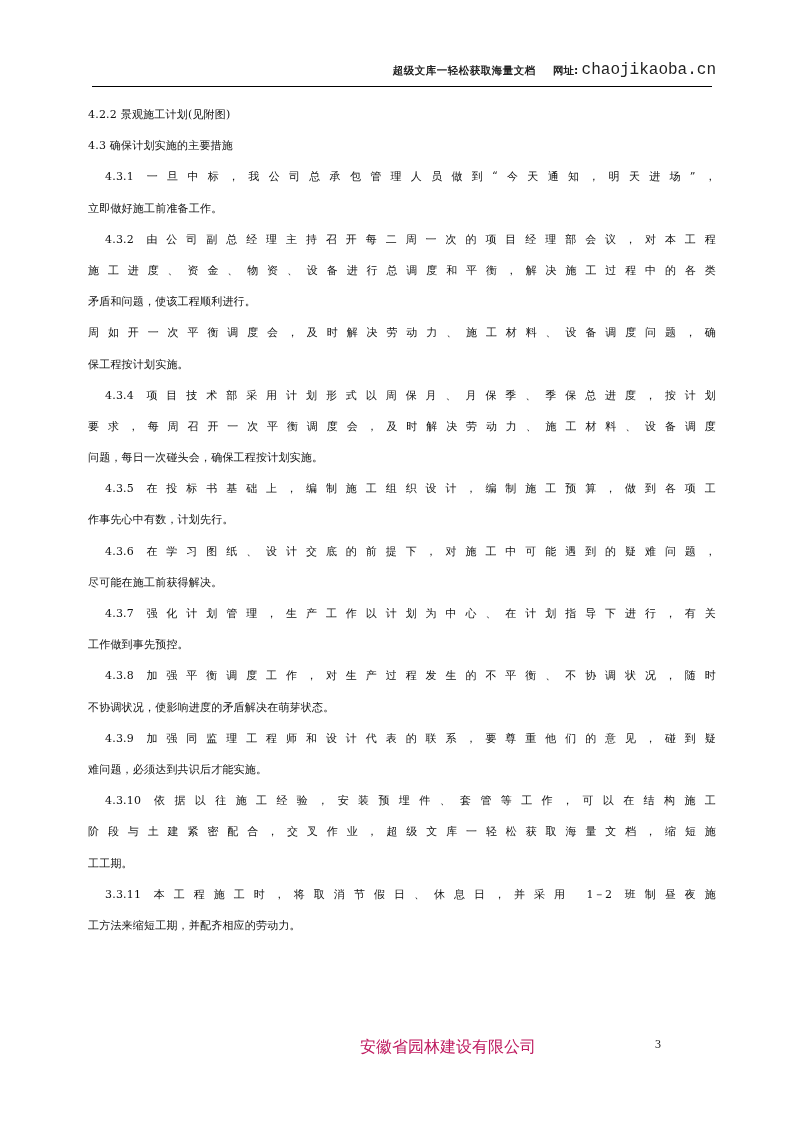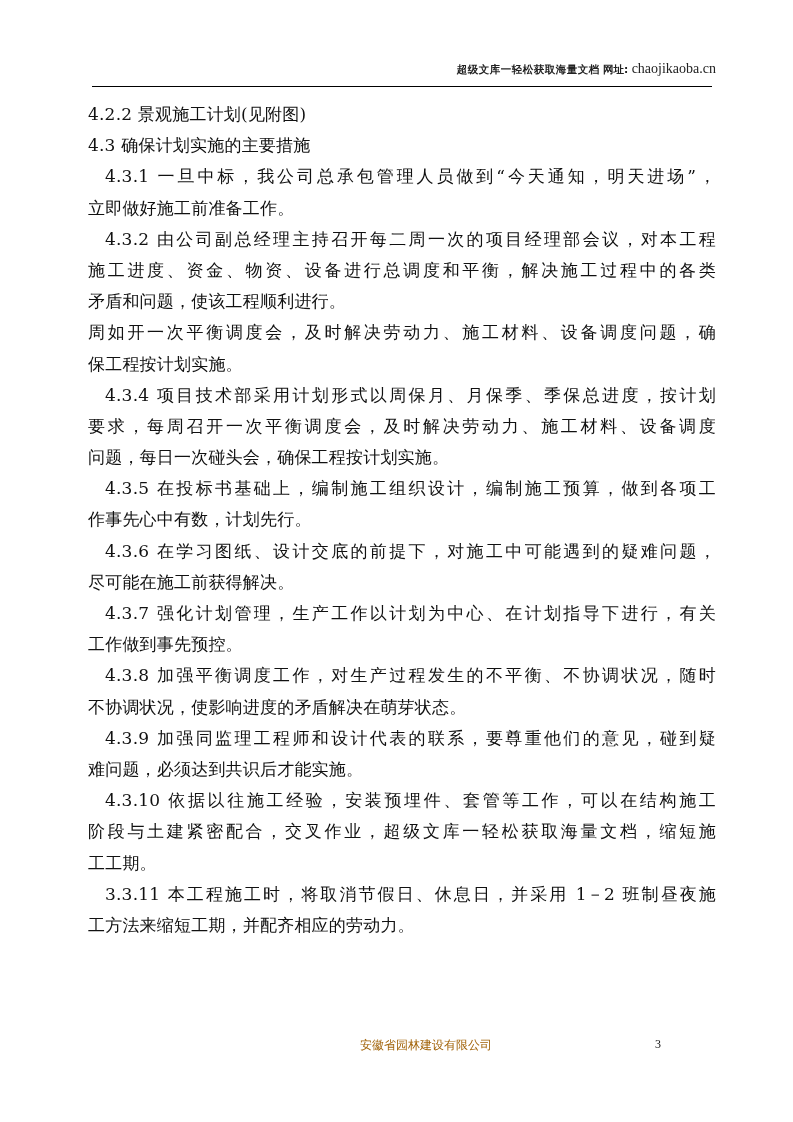--- a/index.html
+++ b/index.html
@@ -33,33 +33,34 @@
       color: #222222;
     }
     .header-site-name {
       font-family: "DejaVu Sans", "Liberation Sans", sans-serif;
       font-weight: bold;
       letter-spacing: 0.5px;
     }
     .header-url-label {
       font-family: "DejaVu Sans", "Liberation Sans", sans-serif;
       font-weight: bold;
+      margin-left: 14px;
     }
     .header-url {
-      font-family: Liberation Serif, serif;
-      font-size: 14px;
+      font-family: Liberation Mono, monospace;
+      font-size: 16px;
     }
     .content {
       position: absolute;
       left: 88px;
       top: 99px;
       width: 628px;
     }
     .line {
-      font-size: 17px;
+      font-size: 11px;
       line-height: 31.2px;
       height: 31.2px;
       white-space: nowrap;
       letter-spacing: 0.2px;
     }
     .indent {
       padding-left: 17px;
     }
     .justify {
       text-align: justify;
@@ -70,22 +71,22 @@
       left: 0;
       top: 1037px;
       width: 793px;
       height: 20px;
     }
     .footer-company {
       position: absolute;
       left: 360px;
       top: 0;
       font-family: "DejaVu Sans", "Liberation Sans", sans-serif;
-      font-size: 12px;
-      color: #a16207;
+      font-size: 16px;
+      color: #be185d;
     }
     .footer-page-number {
       position: absolute;
       left: 655px;
       top: 0;
       font-family: "Liberation Serif", "DejaVu Serif", serif;
       font-size: 12px;
       color: #111111;
     }
   </style>

